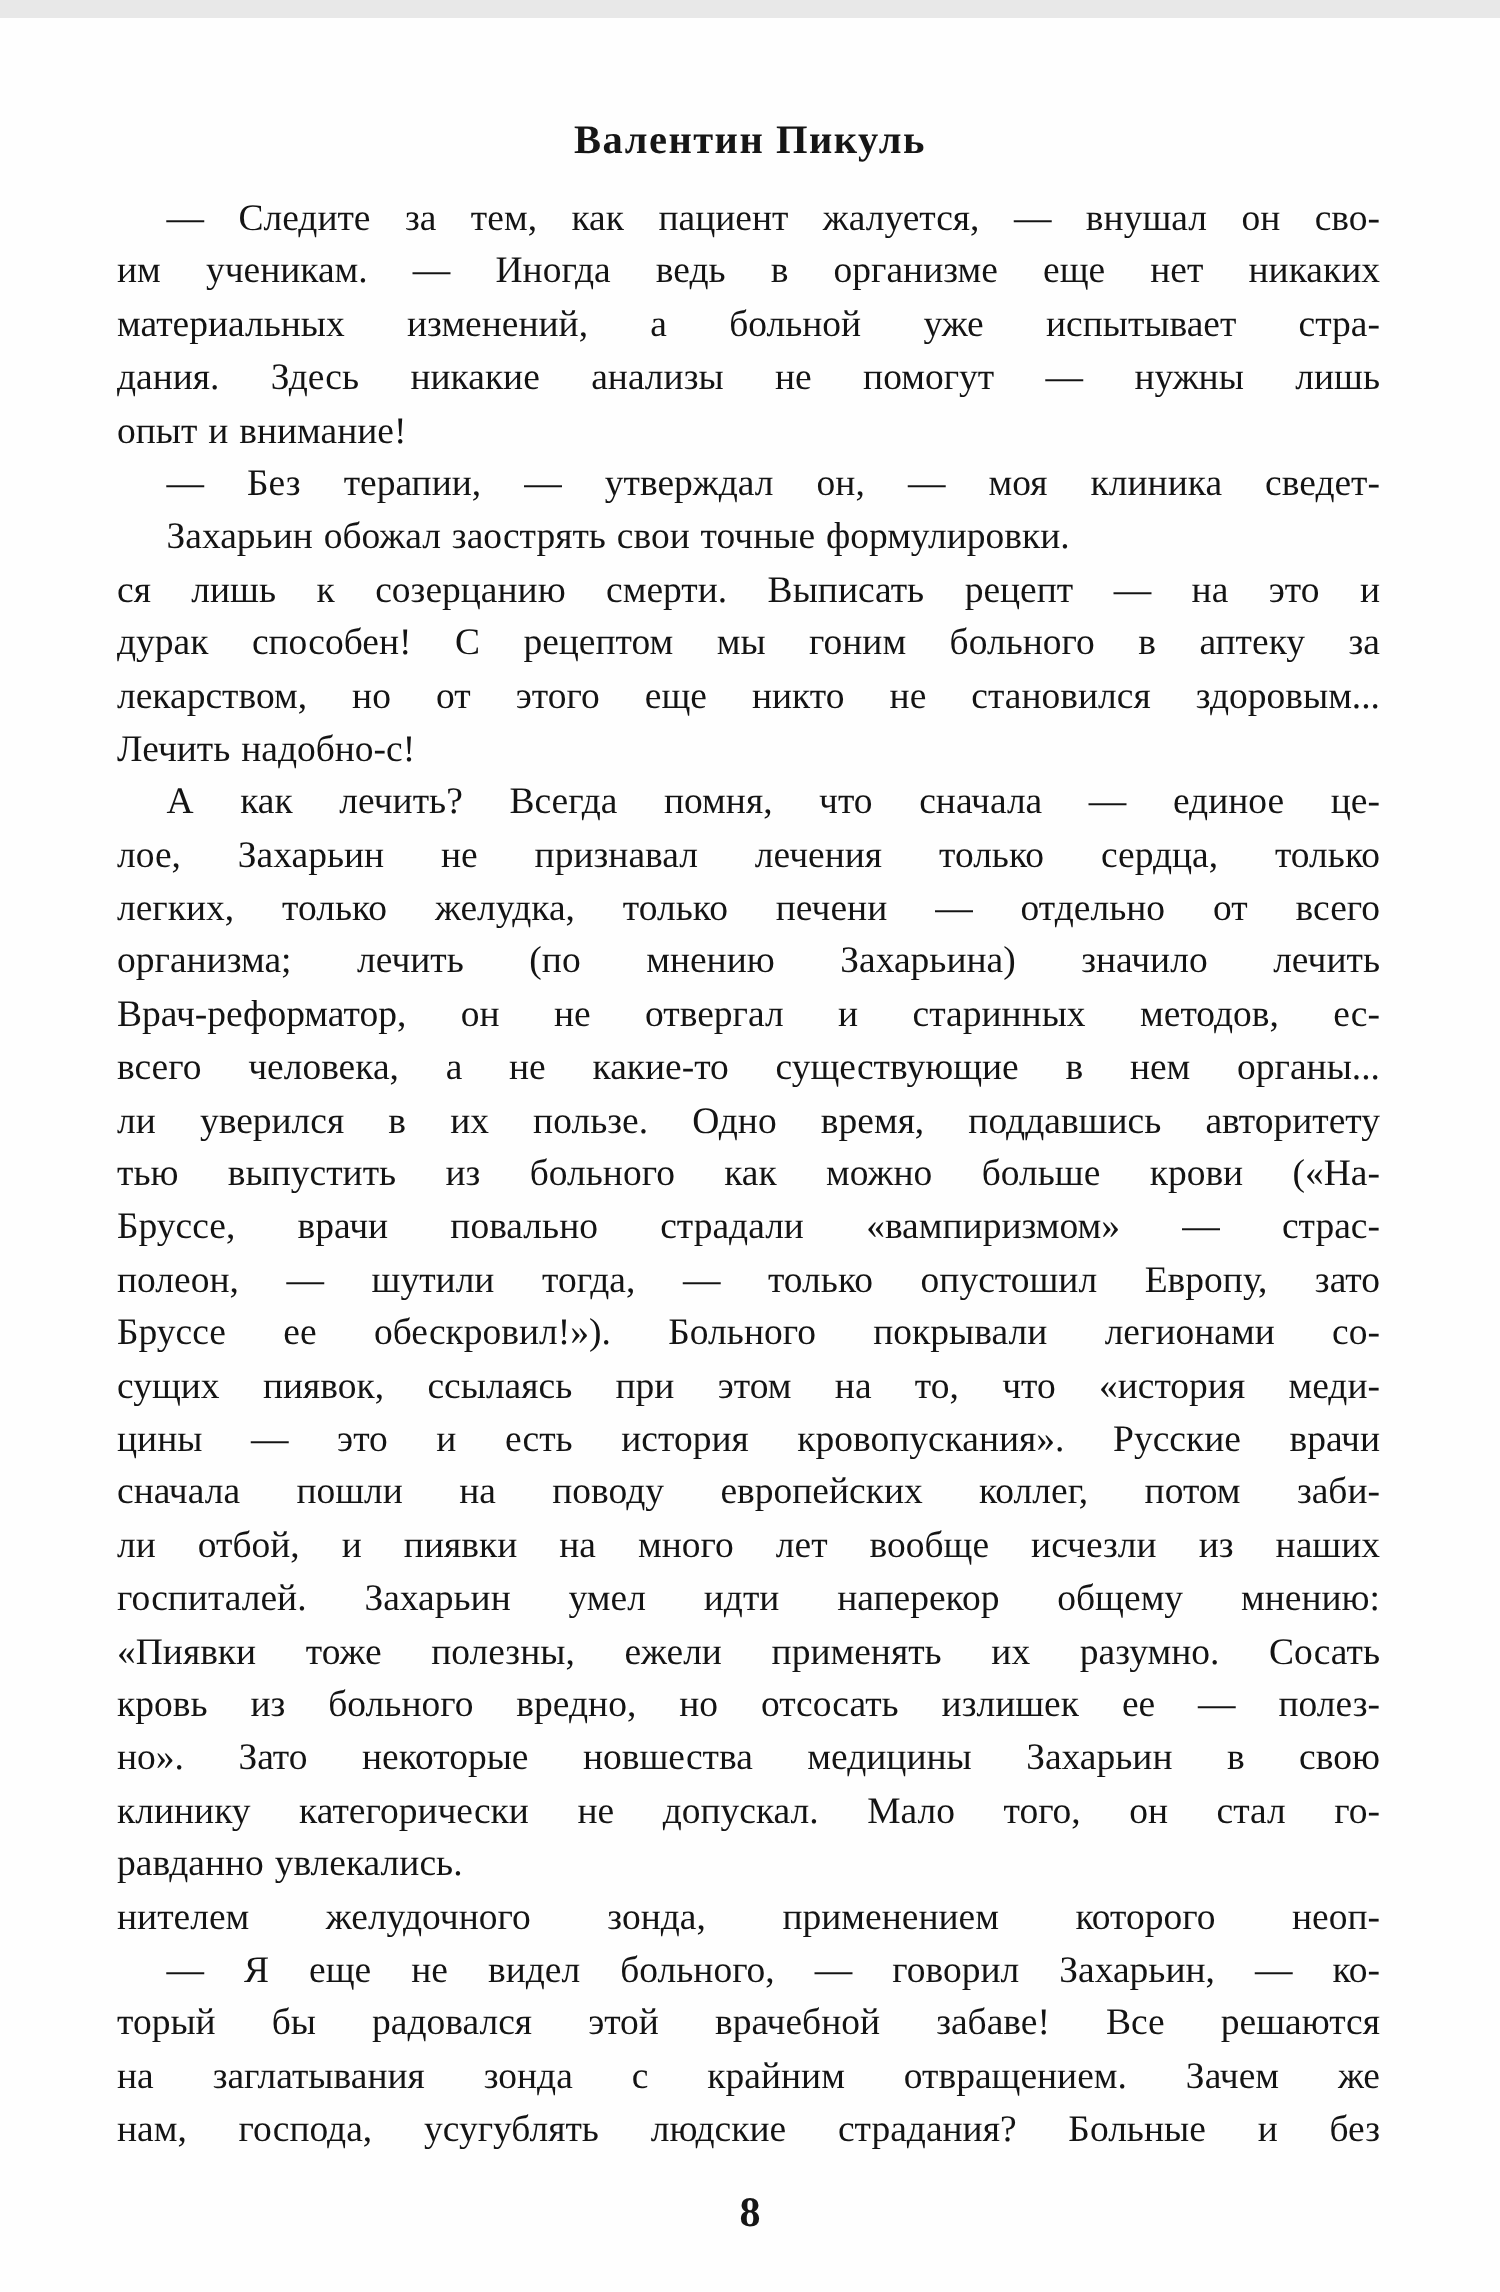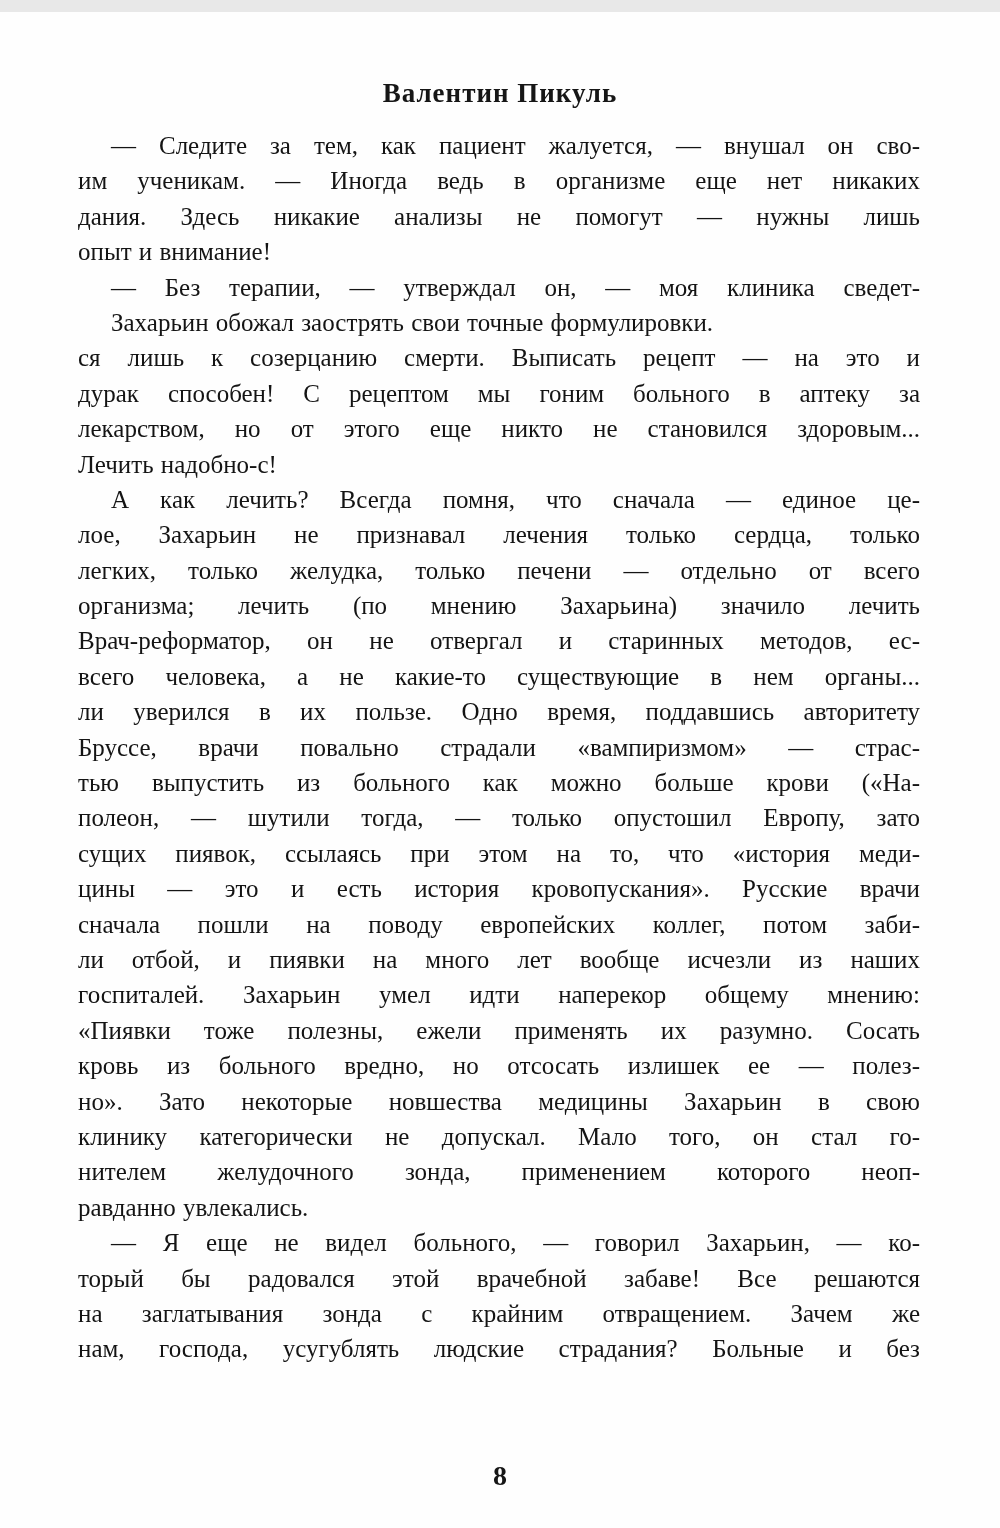--- a/index.html
+++ b/index.html
@@ -64,49 +64,51 @@
 </head>
 <body>
 
 <div class="page">
   <div class="running-header">Валентин Пикуль</div>
 
   <div class="body-text">
 
   <div class="line firstline">— Следите за тем, как пациент жалуется, — внушал он сво-</div>
       <div class="line">им ученикам. — Иногда ведь в организме еще нет никаких</div>
+      <div class="line">материальных изменений, а больной уже испытывает стра-</div>
       <div class="line">дания. Здесь никакие анализы не помогут — нужны лишь</div>
       <div class="line lastline">опыт и внимание!</div>
       <div class="line firstline">— Без терапии, — утверждал он, — моя клиника сведет-</div>
       <div class="line firstline lastline">Захарьин обожал заострять свои точные формулировки.</div>
       <div class="line">ся лишь к созерцанию смерти. Выписать рецепт — на это и</div>
       <div class="line">дурак способен! С рецептом мы гоним больного в аптеку за</div>
       <div class="line">лекарством, но от этого еще никто не становился здоровым...</div>
       <div class="line lastline">Лечить надобно-с!</div>
       <div class="line firstline">А как лечить? Всегда помня, что сначала — единое це-</div>
       <div class="line">лое, Захарьин не признавал лечения только сердца, только</div>
       <div class="line">легких, только желудка, только печени — отдельно от всего</div>
       <div class="line">организма; лечить (по мнению Захарьина) значило лечить</div>
       <div class="line">Врач-реформатор, он не отвергал и старинных методов, ес-</div>
       <div class="line">всего человека, а не какие-то существующие в нем органы...</div>
       <div class="line">ли уверился в их пользе. Одно время, поддавшись авторитету</div>
+      <div class="line">тью выпустить из больного как можно больше крови («На-</div>
       <div class="line">Бруссе, врачи повально страдали «вампиризмом» — страс-</div>
-      <div class="line">тью выпустить из больного как можно больше крови («На-</div>
       <div class="line">полеон, — шутили тогда, — только опустошил Европу, зато</div>
+      <div class="line">Бруссе ее обескровил!»). Больного покрывали легионами со-</div>
       <div class="line">сущих пиявок, ссылаясь при этом на то, что «история меди-</div>
       <div class="line">цины — это и есть история кровопускания». Русские врачи</div>
       <div class="line">сначала пошли на поводу европейских коллег, потом заби-</div>
       <div class="line">ли отбой, и пиявки на много лет вообще исчезли из наших</div>
       <div class="line">госпиталей. Захарьин умел идти наперекор общему мнению:</div>
       <div class="line">«Пиявки тоже полезны, ежели применять их разумно. Сосать</div>
       <div class="line">кровь из больного вредно, но отсосать излишек ее — полез-</div>
       <div class="line">но». Зато некоторые новшества медицины Захарьин в свою</div>
       <div class="line">клинику категорически не допускал. Мало того, он стал го-</div>
+      <div class="line lastline">равданно увлекались.</div>
       <div class="line">нителем желудочного зонда, применением которого неоп-</div>
-      <div class="line lastline">равданно увлекались.</div>
       <div class="line firstline">— Я еще не видел больного, — говорил Захарьин, — ко-</div>
       <div class="line">торый бы радовался этой врачебной забаве! Все решаются</div>
       <div class="line">на заглатывания зонда с крайним отвращением. Зачем же</div>
       <div class="line">нам, господа, усугублять людские страдания? Больные и без</div>
     </div>
 
   <div class="page-number">8</div>
 </div>
 
 </body></html>

